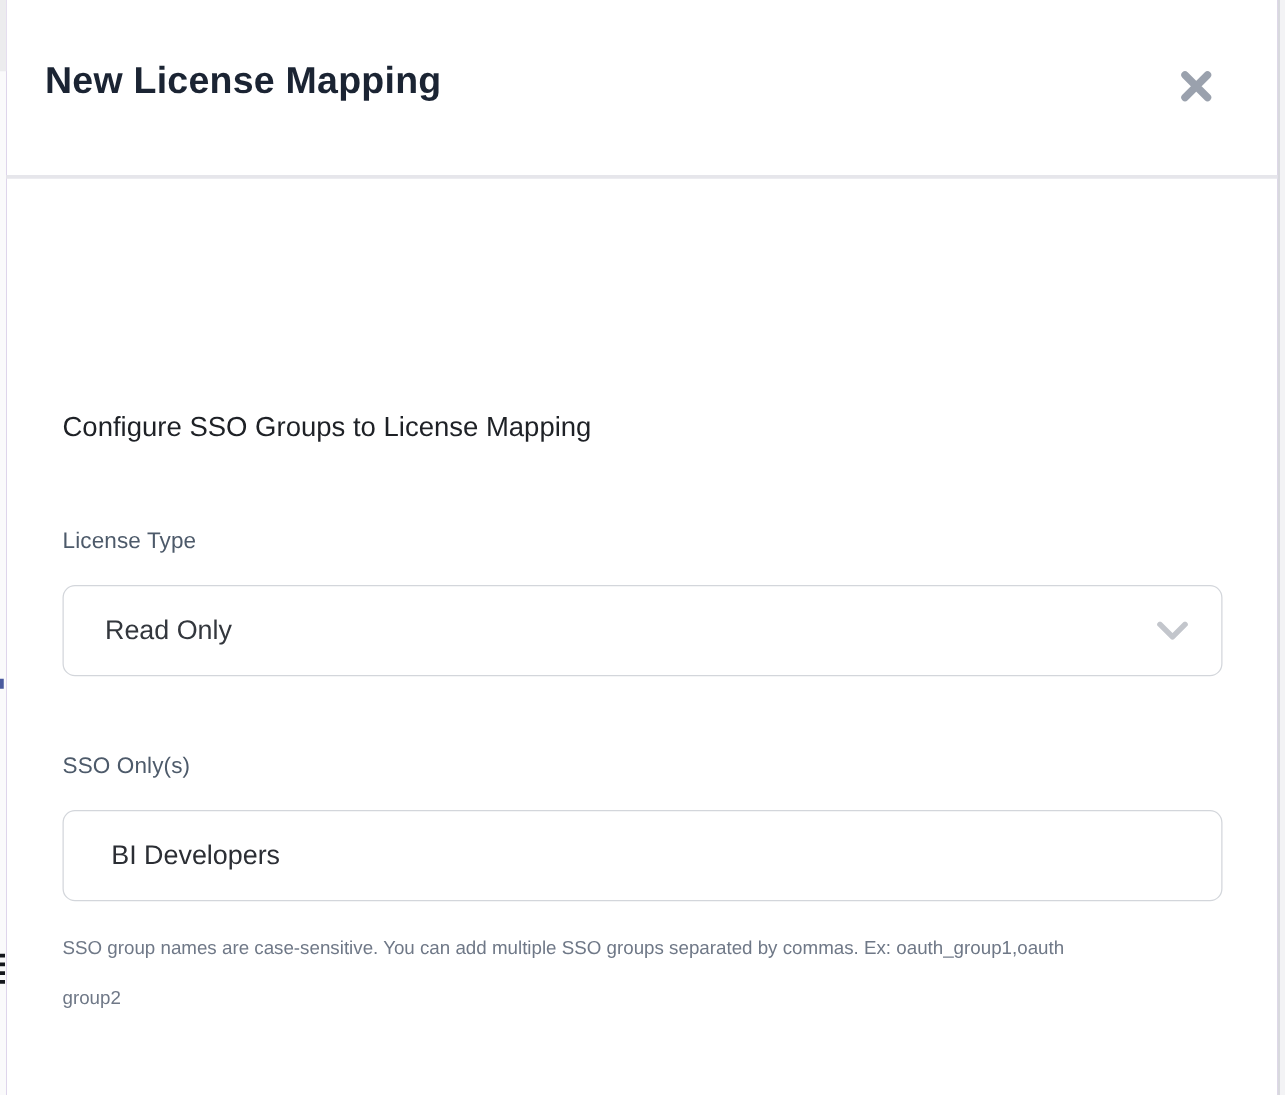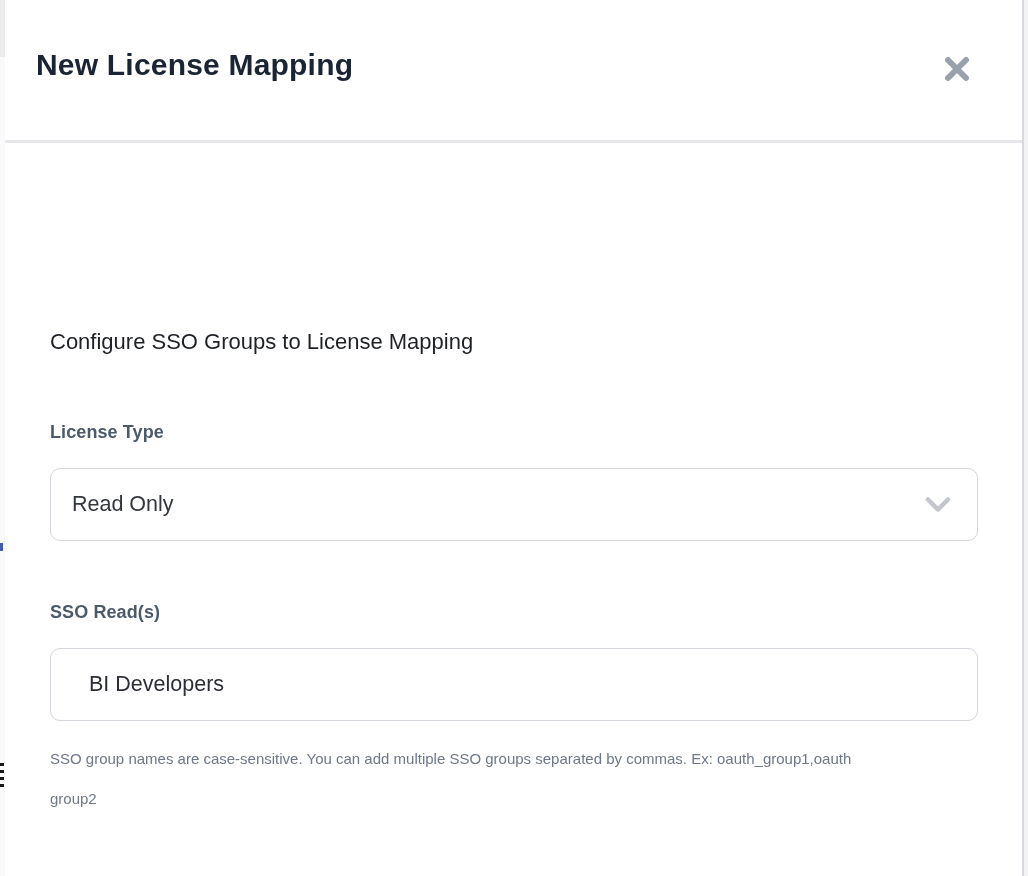--- a/index.html
+++ b/index.html
@@ -67,31 +67,31 @@
     padding: 0;
   }
 
   .body-heading {
     position: absolute; left: 45px; top: 186px;
     font-size: 22px; font-weight: 400; color: #1e2126; text-align: right;
   }
 
   .field-label {
     position: absolute; left: 45px;
-    font-size: 18px; font-weight: 700; color: #4d5a6a;
+    font-size: 18px; font-weight: 400; color: #4d5a6a;
     letter-spacing: 0.1px;
   }
   .label-license { top: 279px; }
   .label-sso { top: 459px; }
 
   .control-box {
     position: absolute; left: 45px; width: 928px; height: 73px;
     border: 1.5px solid #d3d6db; border-radius: 10px;
     background: #ffffff;
-    display: flex; align-items: center;
+    display: flex; align-items: center; padding-left: 12px;
   }
   .select-box { top: 325px; cursor: pointer; }
   .select-box .select-value {
     padding-left: 21px;
     font-size: 21.5px; color: #33373d;
   }
   .select-box .chevron-wrap {
     position: absolute; right: 26px; top: 50%;
     transform: translateY(-50%);
     width: 26px; height: 16px;
@@ -153,21 +153,21 @@
 
       <div class="control-box select-box">
         <span class="select-value">Read Only</span>
         <span class="chevron-wrap">
           <svg width="26" height="16" viewBox="0 0 26 16">
             <path d="M3 2.5 L13 12.5 L23 2.5" stroke="#c3c6cc" stroke-width="4.5" stroke-linecap="round" stroke-linejoin="round" fill="none"></path>
           </svg>
         </span>
       </div>
 
-      <div class="field-label label-sso">SSO Read(s)</div>
+      <div class="field-label label-sso">SSO Only(s)</div>
 
       <div class="control-box input-box">
         <input class="text-input" type="text" value="BI Developers" style="">
       </div>
 
       <div class="help-text">SSO group names are case-sensitive. You can add multiple SSO groups separated by commas. Ex: oauth_group1,oauth group2</div>
 
     </div>
   </div>
 </div>

